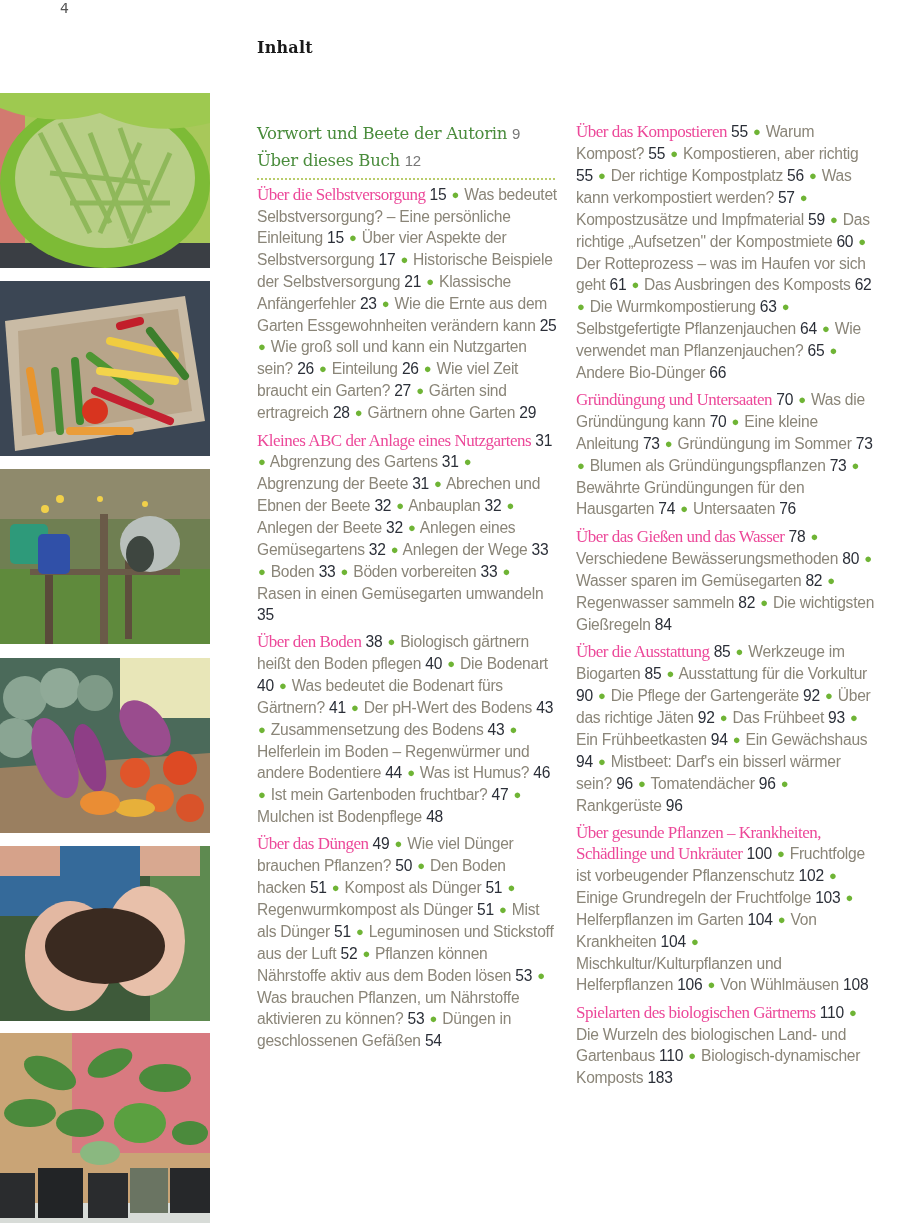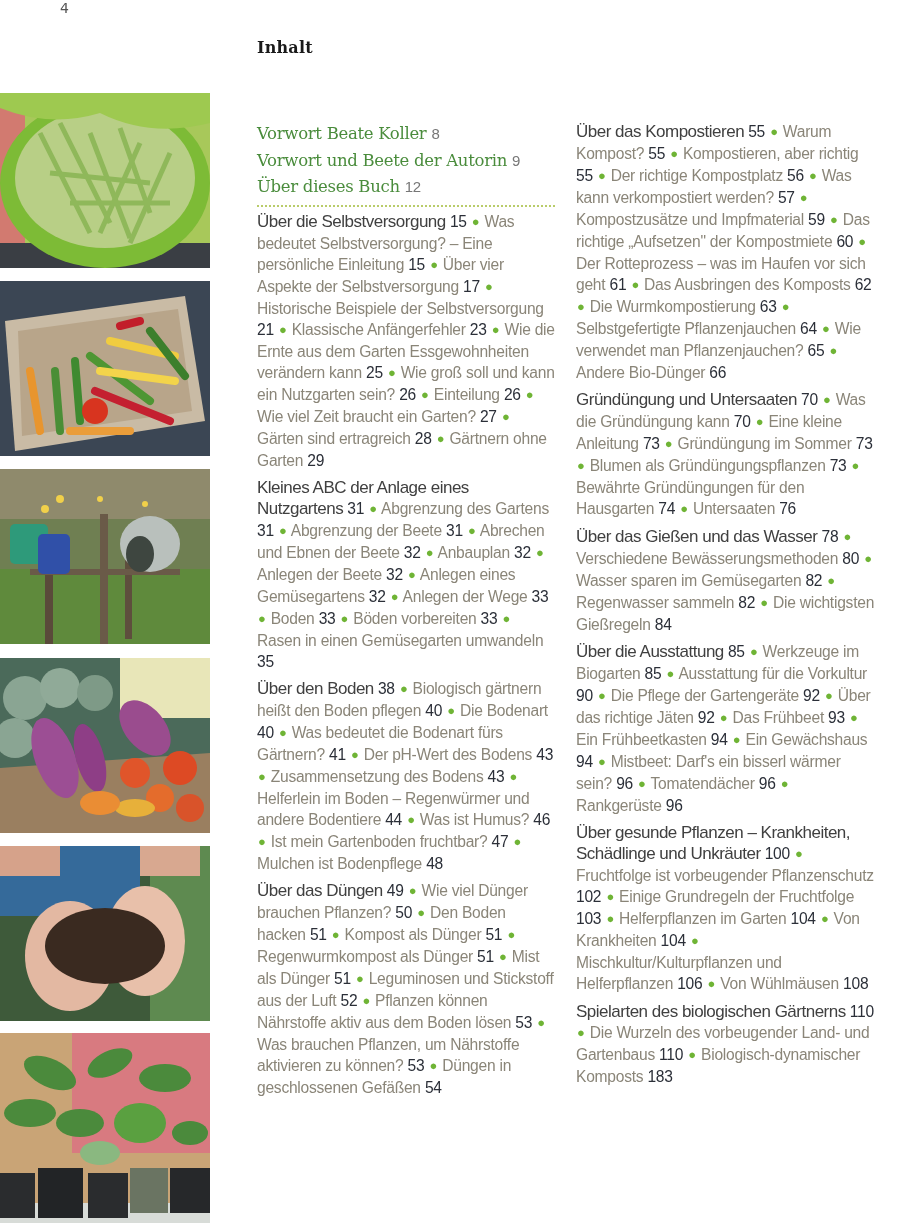--- a/index.html
+++ b/index.html
@@ -20,21 +20,21 @@
   .col-right { left:576px; width:300px; }
 
   .front-entry { font-family:"DejaVu Serif", serif; color:#4a8c3c; font-size:16.5px; line-height:26.5px; white-space:nowrap; letter-spacing:-0.3px; }
   .front-entry .pg { font-family:"Liberation Sans", sans-serif; color:#777; font-size:15px; }
 
   .part-title { font-family:"DejaVu Serif", serif; font-weight:bold; color:#a8182a; font-size:19.5px; margin-top:10px; line-height:26px; letter-spacing:-0.3px; }
   .dotted { border-bottom:2px dotted #b9cc6a; width:298px; margin-top:4px; margin-bottom:4px; }
 
   .section { font-size:15.6px; line-height:21px; color:#8a8578; letter-spacing:-0.25px; }
   .section + .section { margin-top:6px; }
-  .section .head { font-family:Liberation Sans, sans-serif; color:#404040; font-size:17px; letter-spacing:-0.5px; }
+  .section .head { font-family:Liberation Serif, serif; color:#ec4899; font-size:17px; letter-spacing:-0.5px; }
   .section .num { color:#2b2f38; }
   .section .bullet { color:#6fb435; font-size:13px; position:relative; top:-1px; margin:0 1px; }
 
   .front-block { margin-bottom:0; }
 </style>
 </head>
 <body>
 
 <div class="page-number">4</div>
 <div class="page-title">Inhalt</div>
@@ -156,35 +156,34 @@
       <rect x="38" y="135" width="45" height="50" fill="#222426"></rect>
       <rect x="88" y="140" width="40" height="45" fill="#2a2c2e"></rect>
       <rect x="130" y="135" width="38" height="45" fill="#6a7462"></rect>
       <rect x="170" y="135" width="40" height="45" fill="#26282a"></rect>
     </svg>
   </div>
 </div>
 
 <div class="col col-left">
   <div class="front-block">
-    <div class="front-entry"><span>Vorwort Beate Koller</span> <span class="pg">8</span></div>
     <div class="front-entry"><span>Vorwort und Beete der Autorin</span> <span class="pg">9</span></div>
     <div class="front-entry"><span>Über dieses Buch</span> <span class="pg">12</span></div>
   </div>
   <div class="dotted"></div>
   <div id="left-sections">
       <div class="section"><span class="head">Über die Selbstversorgung</span> <span class="num">15</span> <span class="bullet">●</span> <span>Was bedeutet Selbstversorgung? – Eine persönliche Einleitung</span> <span class="num">15</span> <span class="bullet">●</span> <span>Über vier Aspekte der Selbstversorgung</span> <span class="num">17</span> <span class="bullet">●</span> <span>Historische Beispiele der Selbstversorgung</span> <span class="num">21</span> <span class="bullet">●</span> <span>Klassische Anfängerfehler</span> <span class="num">23</span> <span class="bullet">●</span> <span>Wie die Ernte aus dem Garten Essgewohnheiten verändern kann</span> <span class="num">25</span> <span class="bullet">●</span> <span>Wie groß soll und kann ein Nutzgarten sein?</span> <span class="num">26</span> <span class="bullet">●</span> <span>Einteilung</span> <span class="num">26</span> <span class="bullet">●</span> <span>Wie viel Zeit braucht ein Garten?</span> <span class="num">27</span> <span class="bullet">●</span> <span>Gärten sind ertragreich</span> <span class="num">28</span> <span class="bullet">●</span> <span>Gärtnern ohne Garten</span> <span class="num">29</span></div>
       <div class="section"><span class="head">Kleines ABC der Anlage eines Nutzgartens</span> <span class="num">31</span> <span class="bullet">●</span> <span>Abgrenzung des Gartens</span> <span class="num">31</span> <span class="bullet">●</span> <span>Abgrenzung der Beete</span> <span class="num">31</span> <span class="bullet">●</span> <span>Abrechen und Ebnen der Beete</span> <span class="num">32</span> <span class="bullet">●</span> <span>Anbauplan</span> <span class="num">32</span> <span class="bullet">●</span> <span>Anlegen der Beete</span> <span class="num">32</span> <span class="bullet">●</span> <span>Anlegen eines Gemüsegartens</span> <span class="num">32</span> <span class="bullet">●</span> <span>Anlegen der Wege</span> <span class="num">33</span> <span class="bullet">●</span> <span>Boden</span> <span class="num">33</span> <span class="bullet">●</span> <span>Böden vorbereiten</span> <span class="num">33</span> <span class="bullet">●</span> <span>Rasen in einen Gemüsegarten umwandeln</span> <span class="num">35</span></div>
       <div class="section"><span class="head">Über den Boden</span> <span class="num">38</span> <span class="bullet">●</span> <span>Biologisch gärtnern heißt den Boden pflegen</span> <span class="num">40</span> <span class="bullet">●</span> <span>Die Bodenart</span> <span class="num">40</span> <span class="bullet">●</span> <span>Was bedeutet die Bodenart fürs Gärtnern?</span> <span class="num">41</span> <span class="bullet">●</span> <span>Der pH-Wert des Bodens</span> <span class="num">43</span> <span class="bullet">●</span> <span>Zusammensetzung des Bodens</span> <span class="num">43</span> <span class="bullet">●</span> <span>Helferlein im Boden – Regenwürmer und andere Bodentiere</span> <span class="num">44</span> <span class="bullet">●</span> <span>Was ist Humus?</span> <span class="num">46</span> <span class="bullet">●</span> <span>Ist mein Gartenboden fruchtbar?</span> <span class="num">47</span> <span class="bullet">●</span> <span>Mulchen ist Bodenpflege</span> <span class="num">48</span></div>
       <div class="section"><span class="head">Über das Düngen</span> <span class="num">49</span> <span class="bullet">●</span> <span>Wie viel Dünger brauchen Pflanzen?</span> <span class="num">50</span> <span class="bullet">●</span> <span>Den Boden hacken</span> <span class="num">51</span> <span class="bullet">●</span> <span>Kompost als Dünger</span> <span class="num">51</span> <span class="bullet">●</span> <span>Regenwurmkompost als Dünger</span> <span class="num">51</span> <span class="bullet">●</span> <span>Mist als Dünger</span> <span class="num">51</span> <span class="bullet">●</span> <span>Leguminosen und Stickstoff aus der Luft</span> <span class="num">52</span> <span class="bullet">●</span> <span>Pflanzen können Nährstoffe aktiv aus dem Boden lösen</span> <span class="num">53</span> <span class="bullet">●</span> <span>Was brauchen Pflanzen, um Nährstoffe aktivieren zu können?</span> <span class="num">53</span> <span class="bullet">●</span> <span>Düngen in geschlossenen Gefäßen</span> <span class="num">54</span></div>
     </div>
 </div>
 
 <div class="col col-right">
   <div id="right-sections">
       <div class="section"><span class="head">Über das Kompostieren</span> <span class="num">55</span> <span class="bullet">●</span> <span>Warum Kompost?</span> <span class="num">55</span> <span class="bullet">●</span> <span>Kompostieren, aber richtig</span> <span class="num">55</span> <span class="bullet">●</span> <span>Der richtige Kompostplatz</span> <span class="num">56</span> <span class="bullet">●</span> <span>Was kann verkompostiert werden?</span> <span class="num">57</span> <span class="bullet">●</span> <span>Kompostzusätze und Impfmaterial</span> <span class="num">59</span> <span class="bullet">●</span> <span>Das richtige „Aufsetzen" der Kompostmiete</span> <span class="num">60</span> <span class="bullet">●</span> <span>Der Rotteprozess – was im Haufen vor sich geht</span> <span class="num">61</span> <span class="bullet">●</span> <span>Das Ausbringen des Komposts</span> <span class="num">62</span> <span class="bullet">●</span> <span>Die Wurmkompostierung</span> <span class="num">63</span> <span class="bullet">●</span> <span>Selbstgefertigte Pflanzenjauchen</span> <span class="num">64</span> <span class="bullet">●</span> <span>Wie verwendet man Pflanzenjauchen?</span> <span class="num">65</span> <span class="bullet">●</span> <span>Andere Bio-Dünger</span> <span class="num">66</span></div>
       <div class="section"><span class="head">Gründüngung und Untersaaten</span> <span class="num">70</span> <span class="bullet">●</span> <span>Was die Gründüngung kann</span> <span class="num">70</span> <span class="bullet">●</span> <span>Eine kleine Anleitung</span> <span class="num">73</span> <span class="bullet">●</span> <span>Gründüngung im Sommer</span> <span class="num">73</span> <span class="bullet">●</span> <span>Blumen als Gründüngungspflanzen</span> <span class="num">73</span> <span class="bullet">●</span> <span>Bewährte Gründüngungen für den Hausgarten</span> <span class="num">74</span> <span class="bullet">●</span> <span>Untersaaten</span> <span class="num">76</span></div>
       <div class="section"><span class="head">Über das Gießen und das Wasser</span> <span class="num">78</span> <span class="bullet">●</span> <span>Verschiedene Bewässerungsmethoden</span> <span class="num">80</span> <span class="bullet">●</span> <span>Wasser sparen im Gemüsegarten</span> <span class="num">82</span> <span class="bullet">●</span> <span>Regenwasser sammeln</span> <span class="num">82</span> <span class="bullet">●</span> <span>Die wichtigsten Gießregeln</span> <span class="num">84</span></div>
       <div class="section"><span class="head">Über die Ausstattung</span> <span class="num">85</span> <span class="bullet">●</span> <span>Werkzeuge im Biogarten</span> <span class="num">85</span> <span class="bullet">●</span> <span>Ausstattung für die Vorkultur</span> <span class="num">90</span> <span class="bullet">●</span> <span>Die Pflege der Gartengeräte</span> <span class="num">92</span> <span class="bullet">●</span> <span>Über das richtige Jäten</span> <span class="num">92</span> <span class="bullet">●</span> <span>Das Frühbeet</span> <span class="num">93</span> <span class="bullet">●</span> <span>Ein Frühbeetkasten</span> <span class="num">94</span> <span class="bullet">●</span> <span>Ein Gewächshaus</span> <span class="num">94</span> <span class="bullet">●</span> <span>Mistbeet: Darf's ein bisserl wärmer sein?</span> <span class="num">96</span> <span class="bullet">●</span> <span>Tomatendächer</span> <span class="num">96</span> <span class="bullet">●</span> <span>Rankgerüste</span> <span class="num">96</span></div>
       <div class="section"><span class="head">Über gesunde Pflanzen – Krankheiten, Schädlinge und Unkräuter</span> <span class="num">100</span> <span class="bullet">●</span> <span>Fruchtfolge ist vorbeugender Pflanzenschutz</span> <span class="num">102</span> <span class="bullet">●</span> <span>Einige Grundregeln der Fruchtfolge</span> <span class="num">103</span> <span class="bullet">●</span> <span>Helferpflanzen im Garten</span> <span class="num">104</span> <span class="bullet">●</span> <span>Von Krankheiten</span> <span class="num">104</span> <span class="bullet">●</span> <span>Mischkultur/Kulturpflanzen und Helferpflanzen</span> <span class="num">106</span> <span class="bullet">●</span> <span>Von Wühlmäusen</span> <span class="num">108</span></div>
-      <div class="section"><span class="head">Spielarten des biologischen Gärtnerns</span> <span class="num">110</span> <span class="bullet">●</span> <span>Die Wurzeln des vorbeugender Land- und Gartenbaus</span> <span class="num">110</span> <span class="bullet">●</span> <span>Biologisch-dynamischer Komposts</span> <span class="num">183</span></div>
+      <div class="section"><span class="head">Spielarten des biologischen Gärtnerns</span> <span class="num">110</span> <span class="bullet">●</span> <span>Die Wurzeln des biologischen Land- und Gartenbaus</span> <span class="num">110</span> <span class="bullet">●</span> <span>Biologisch-dynamischer Komposts</span> <span class="num">183</span></div>
     </div>
 </div>
 
 </body></html>

